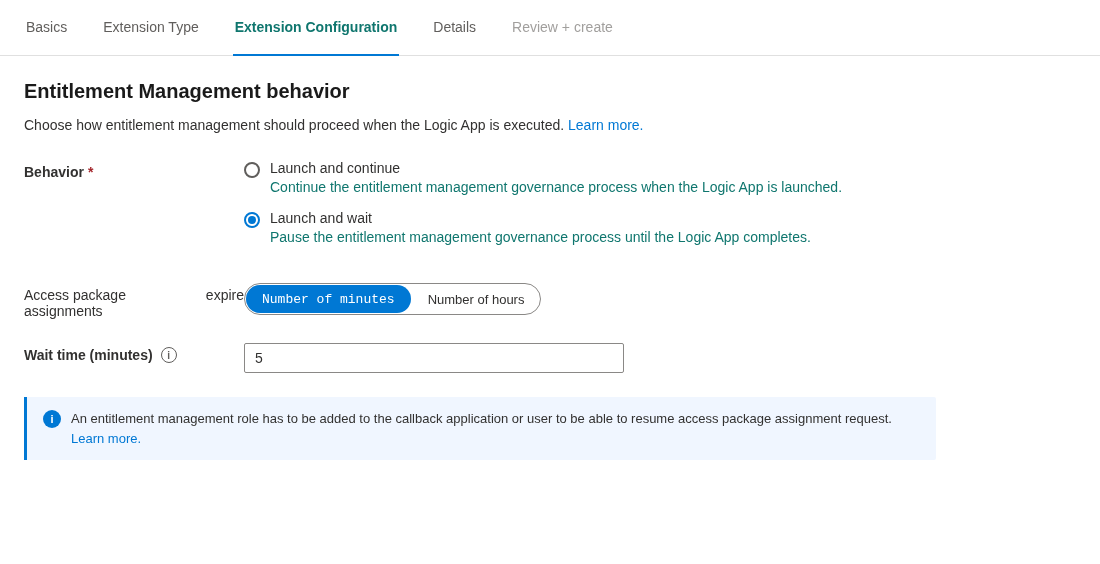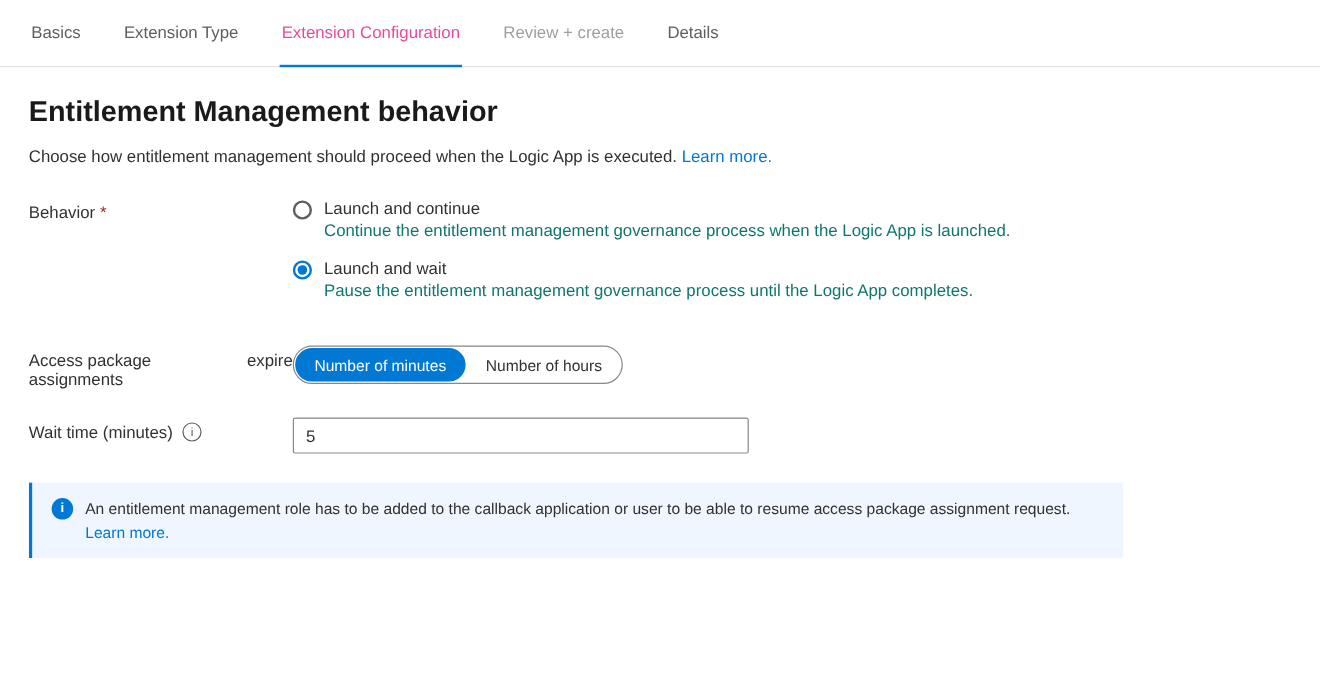--- a/index.html
+++ b/index.html
@@ -28,37 +28,37 @@
       padding: 0 2px;
       cursor: pointer;
       font-size: 14px;
       color: #605e5c;
       border-bottom: 2px solid transparent;
       position: relative;
       top: 1px;
       white-space: nowrap;
     }
     .nav-tab.active {
-      color: #ec4899;
-      font-weight: 400;
+      color: #0f766e;
+      font-weight: 700;
       border-bottom: 2px solid #0078d4;
     }
     .nav-tab.disabled {
       color: #a19f9d;
       cursor: default;
     }
 
     
     .main-content {
       padding: 24px 24px 24px 24px;
       max-width: 960px;
     }
 
     .section-title {
-      font-size: 24px;
+      font-size: 20px;
       font-weight: 600;
       color: #1a1a1a;
       margin-bottom: 12px;
     }
 
     .section-desc {
       font-size: 14px;
       color: #323130;
       margin-bottom: 24px;
       line-height: 1.5;
@@ -78,20 +78,21 @@
 
     .form-label {
       width: 220px;
       min-width: 220px;
       padding-top: 4px;
       font-size: 14px;
       color: #323130;
       display: flex;
       align-items: flex-start;
       gap: 4px;
+      font-weight: bold;
     }
 
     .required-star {
       color: #a4262c;
     }
 
     .form-control {
       flex: 1;
     }
 
@@ -168,20 +169,21 @@
       color: #323130;
       white-space: nowrap;
     }
 
     .toggle-btn.active {
       background: #0078d4;
       color: white;
       border-radius: 20px;
       margin: 1px;
       height: 28px;
+      font-family: Liberation Mono, monospace;
     }
 
     
     .text-input {
       border: 1px solid #8a8886;
       border-radius: 2px;
       padding: 6px 10px;
       font-size: 14px;
       color: #323130;
       width: 380px;
@@ -264,25 +266,25 @@
 <nav class="nav-tabs">
   <div class="nav-tab">
     <span>Basics</span>
   </div>
   <div class="nav-tab">
     <span>Extension Type</span>
   </div>
   <div class="nav-tab active">
     <span>Extension Configuration</span>
   </div>
+  <div class="nav-tab">
+    <span>Details</span>
+  </div>
   <div class="nav-tab disabled">
     <span>Review + create</span>
-  </div>
-  <div class="nav-tab">
-    <span>Details</span>
   </div>
 </nav>
 
 <div class="main-content">
 
   <h2 class="section-title">Entitlement Management behavior</h2>
 
   <p class="section-desc">
     <span>Choose how entitlement management should proceed when the Logic App is executed.</span>
     <a href="#">

